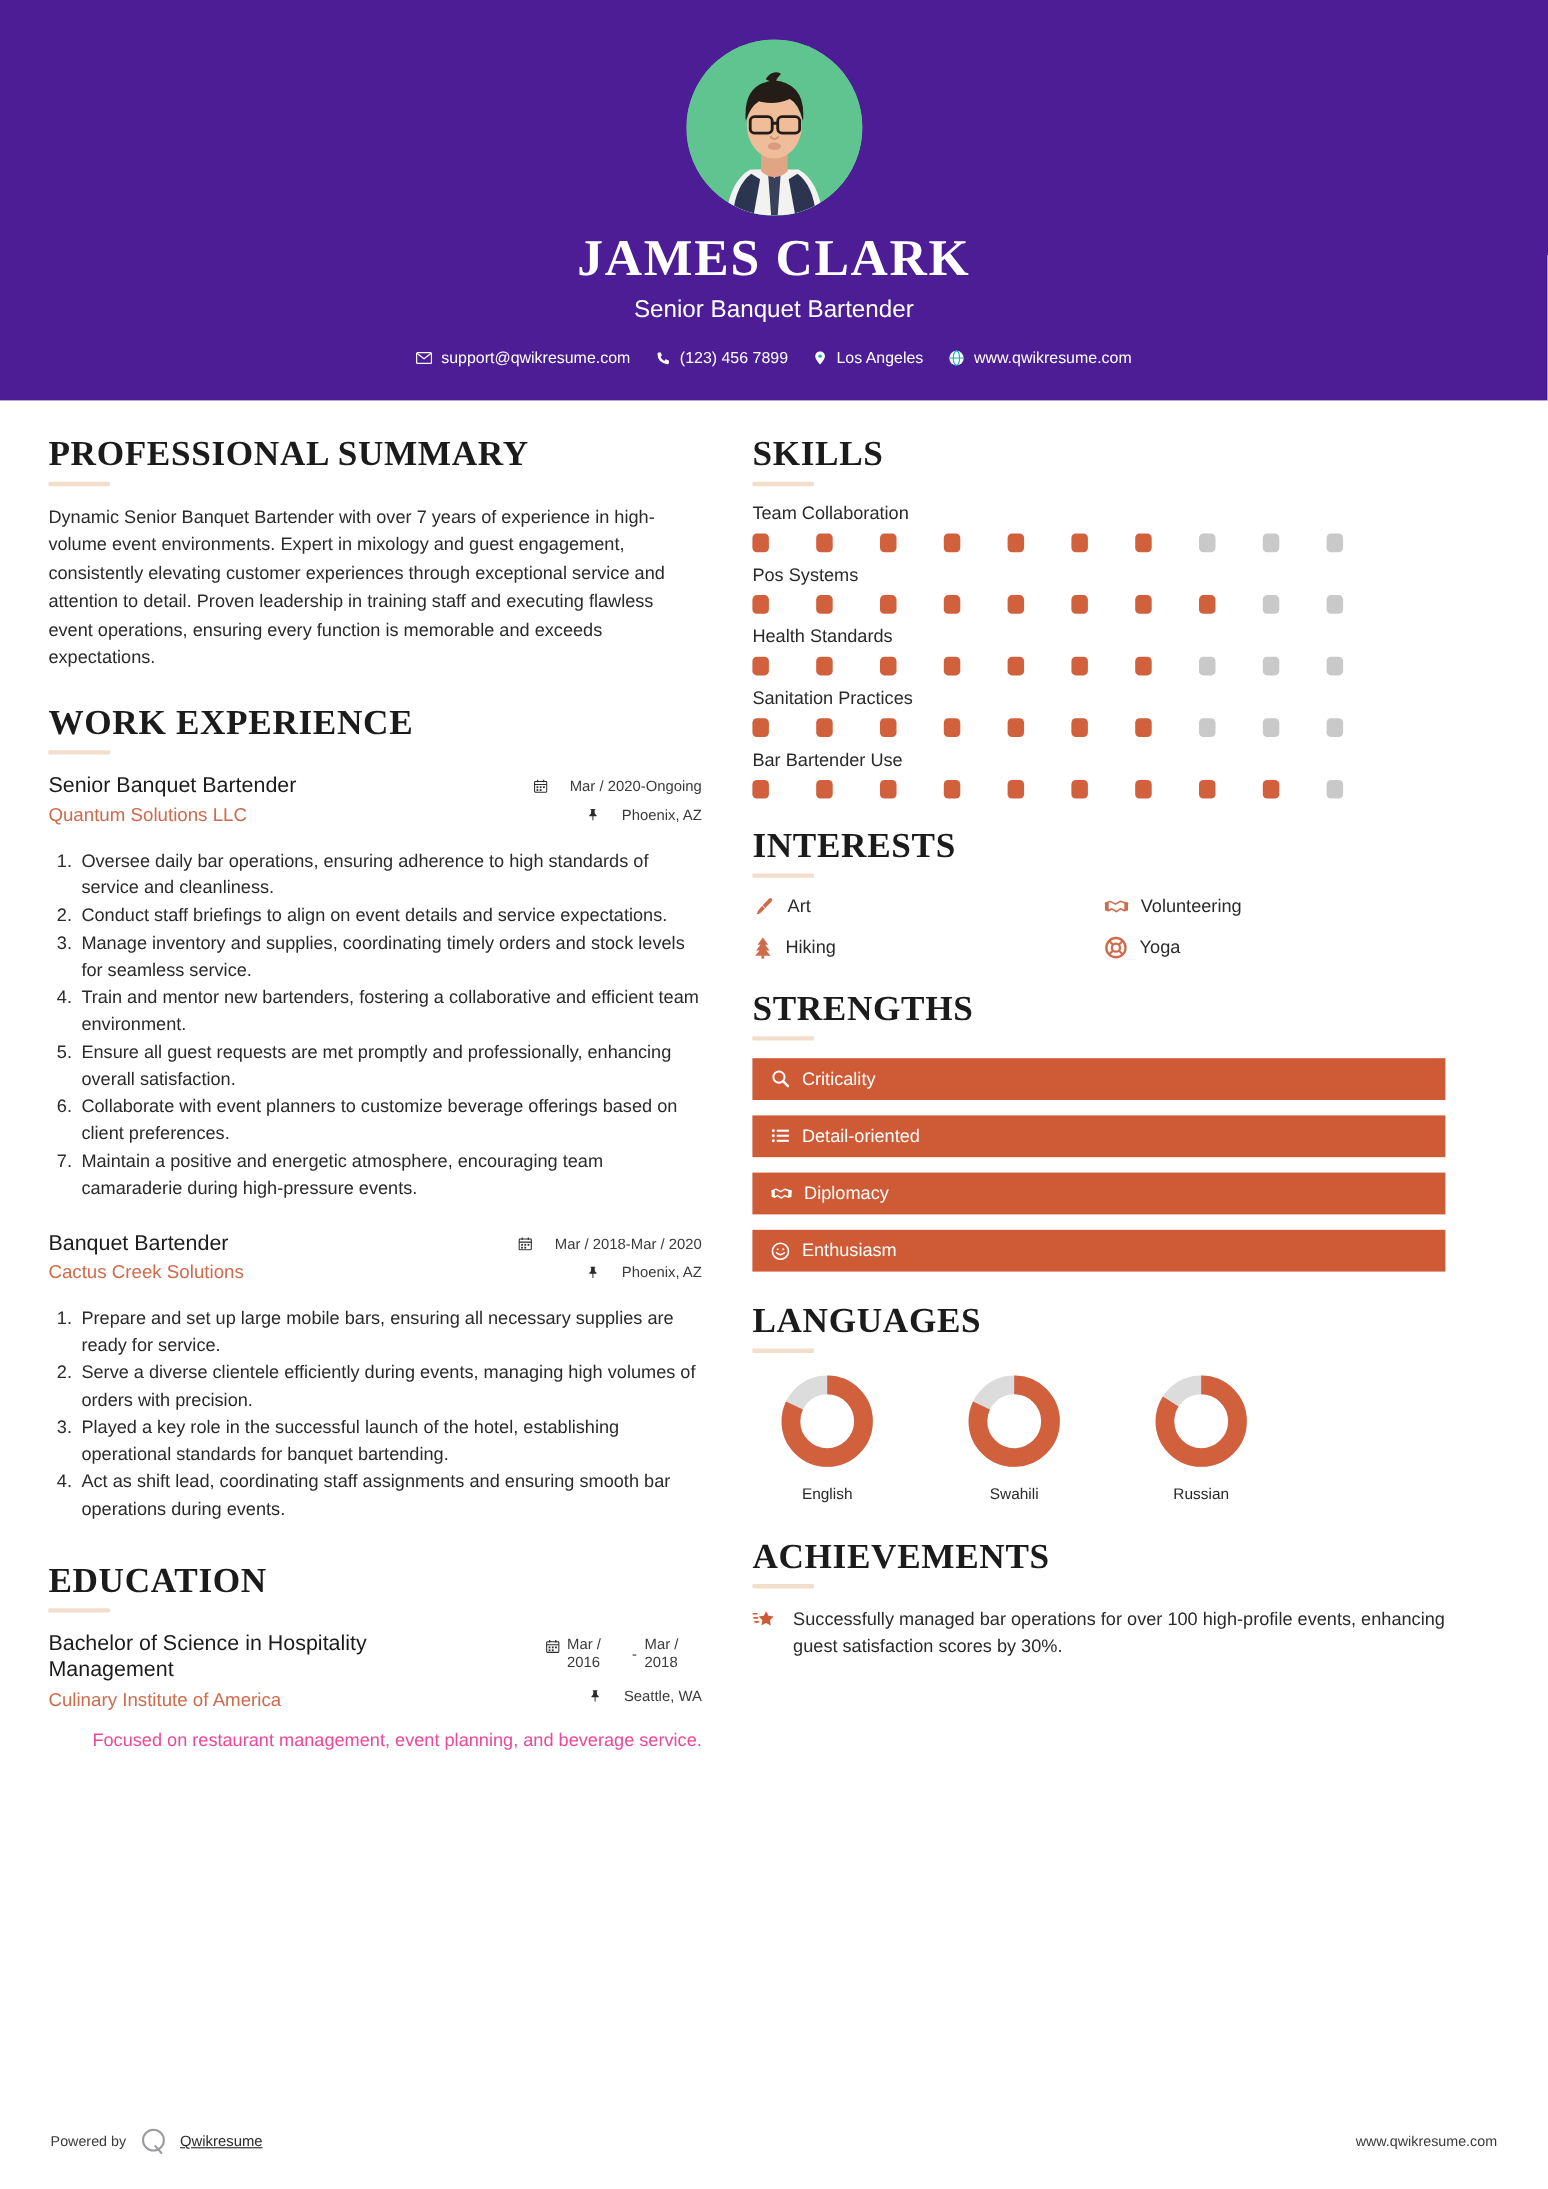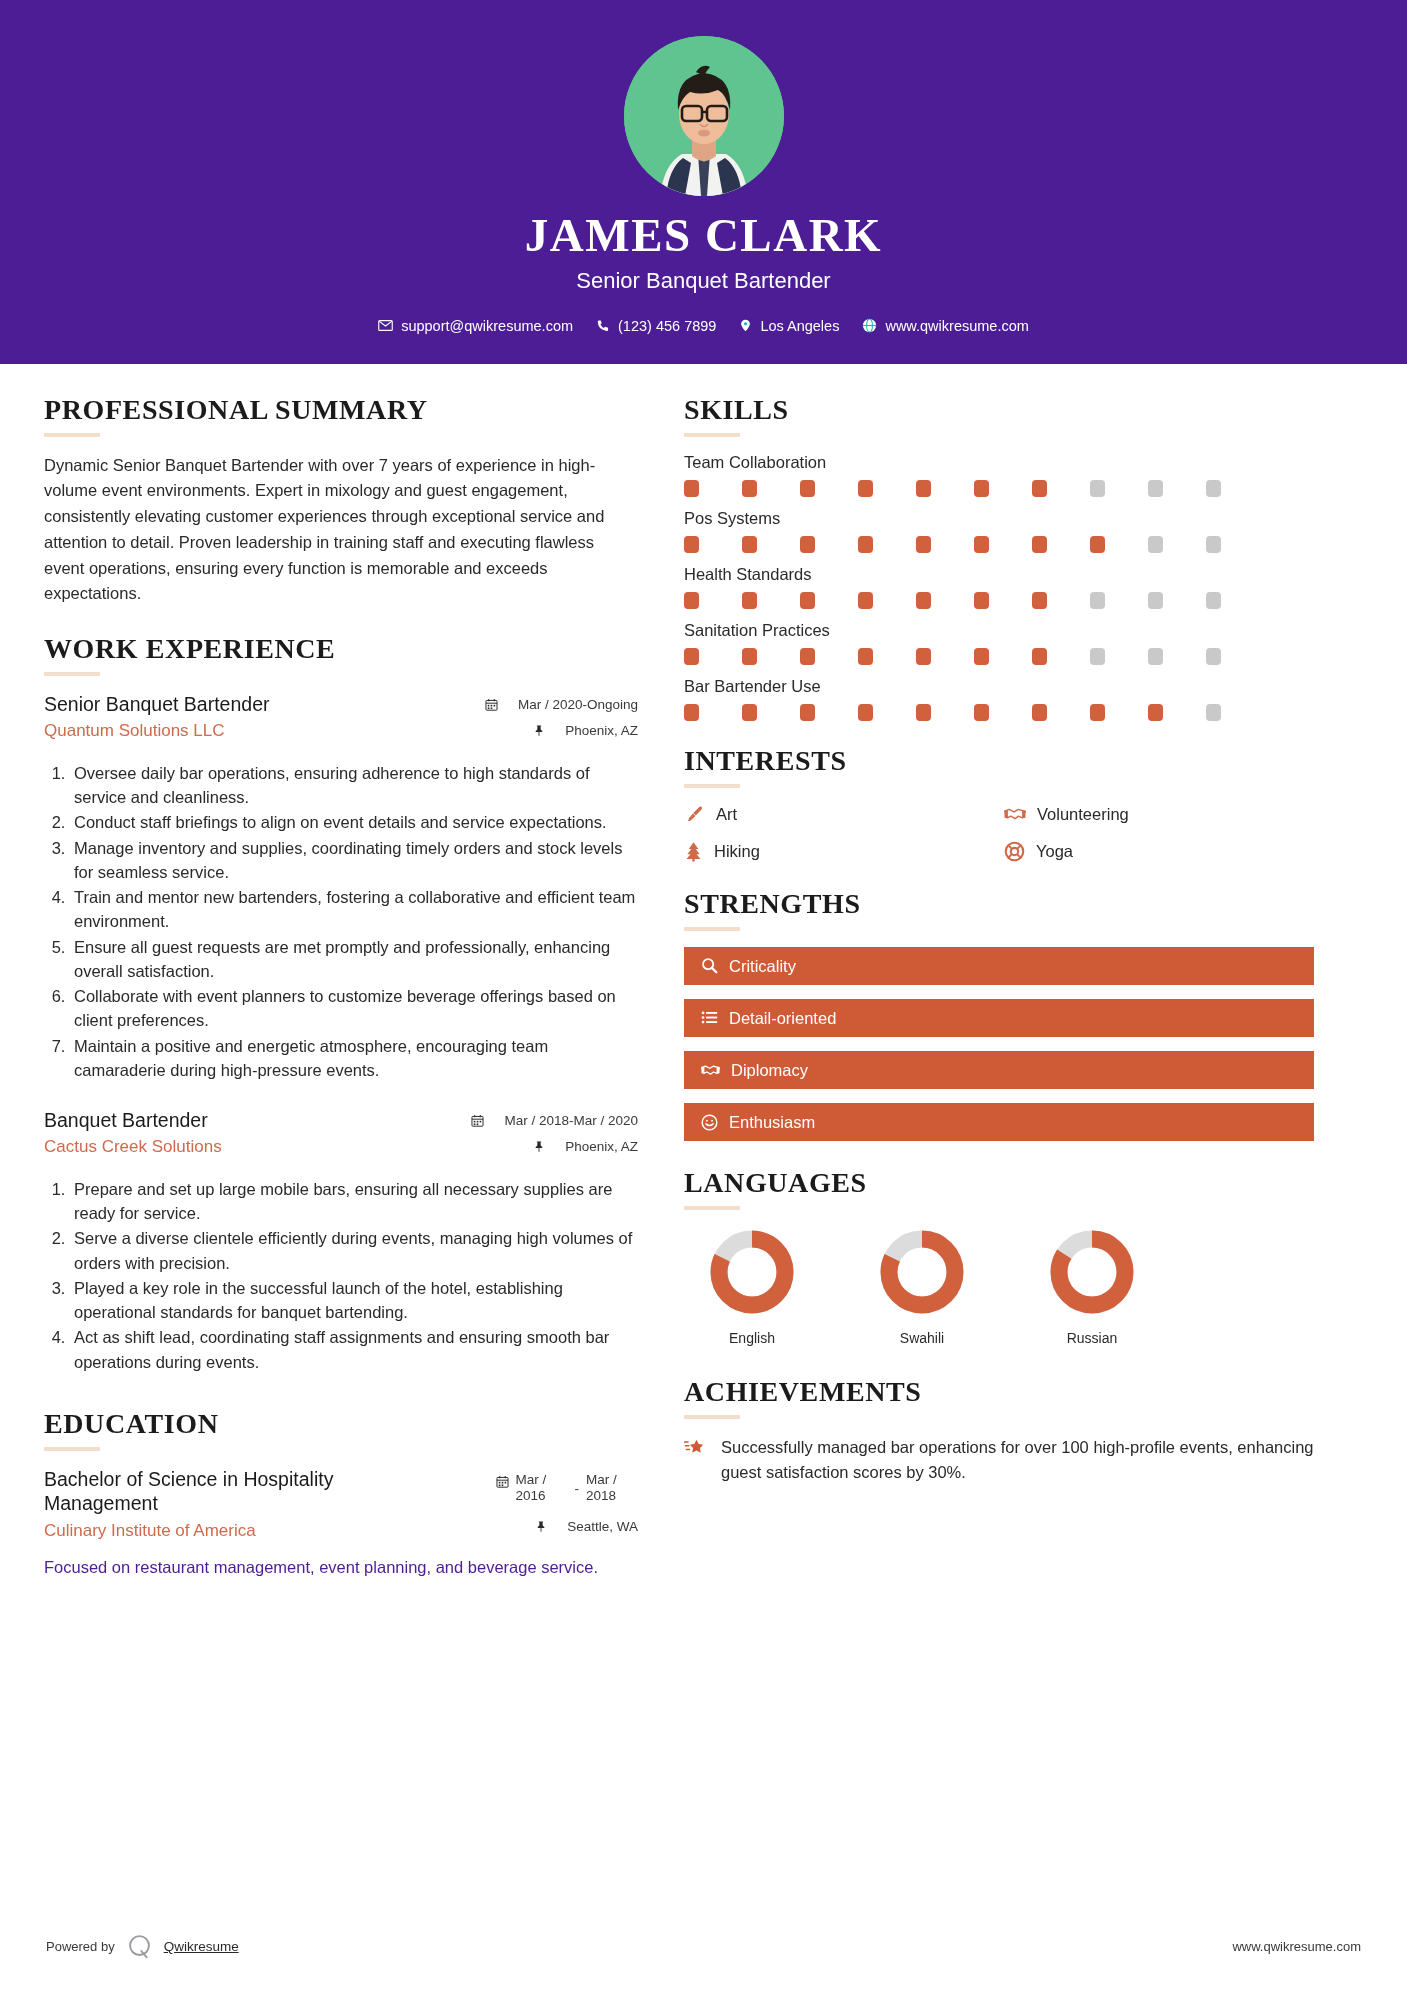--- a/index.html
+++ b/index.html
@@ -72,21 +72,21 @@
     gap: 46px;
     flex: 1;
   }
   .col-left { width: 594px; flex: none; }
   .col-right { width: 630px; flex: none; }
 
   .section { margin-bottom: 6px; }
   .sec-title {
     font-family: "Liberation Serif", serif;
     font-weight: bold;
-    font-size: 28px;
+    font-size: 32px;
     letter-spacing: 0.6px;
     color: #1b1b1b;
     text-transform: uppercase;
   }
   .sec-rule {
     width: 56px;
     height: 4px;
     background: #f3ddcb;
     margin: 7px 0 16px 0;
     border-radius: 1px;
@@ -149,22 +149,23 @@
     padding-left: 26px;
     font-size: 16.5px;
     line-height: 1.47;
     color: #2a2a2a;
   }
   ol.bullets li { margin-bottom: 1px; padding-left: 4px; }
 
   .edu-desc {
     font-size: 16.5px;
     line-height: 1.5;
-    color: #4c1d95;
+    color: #ec4899;
     margin-top: 10px;
+    text-align: right;
   }
 
   
   .skill-row { margin-bottom: 12px; }
   .skill-name {
     font-size: 16.5px;
     color: #2a2a2a;
     margin-bottom: 8px;
   }
   .skill-dots { display: flex; gap: 0; }

